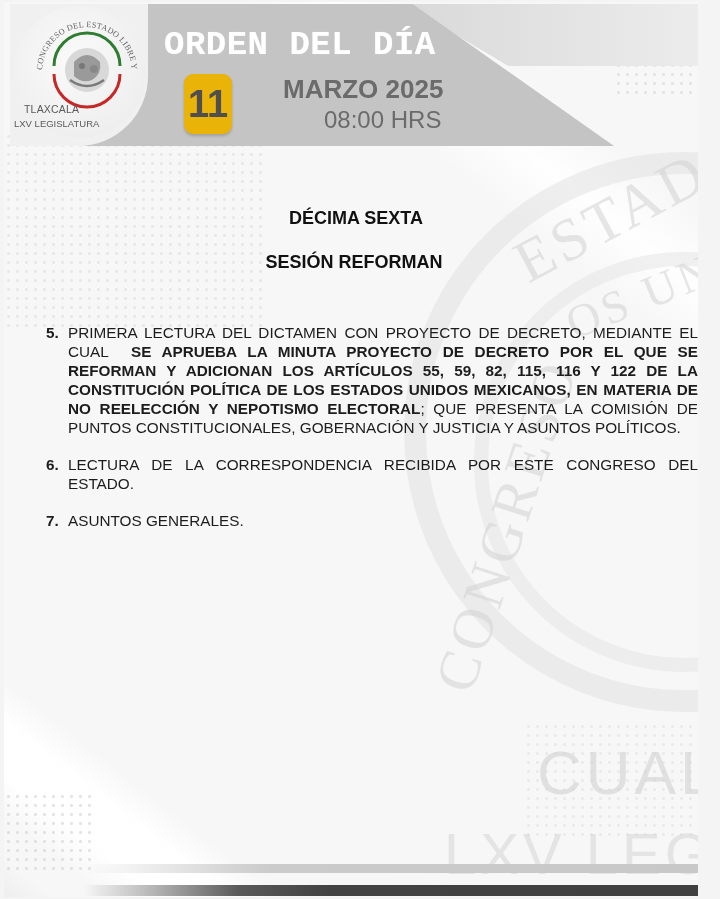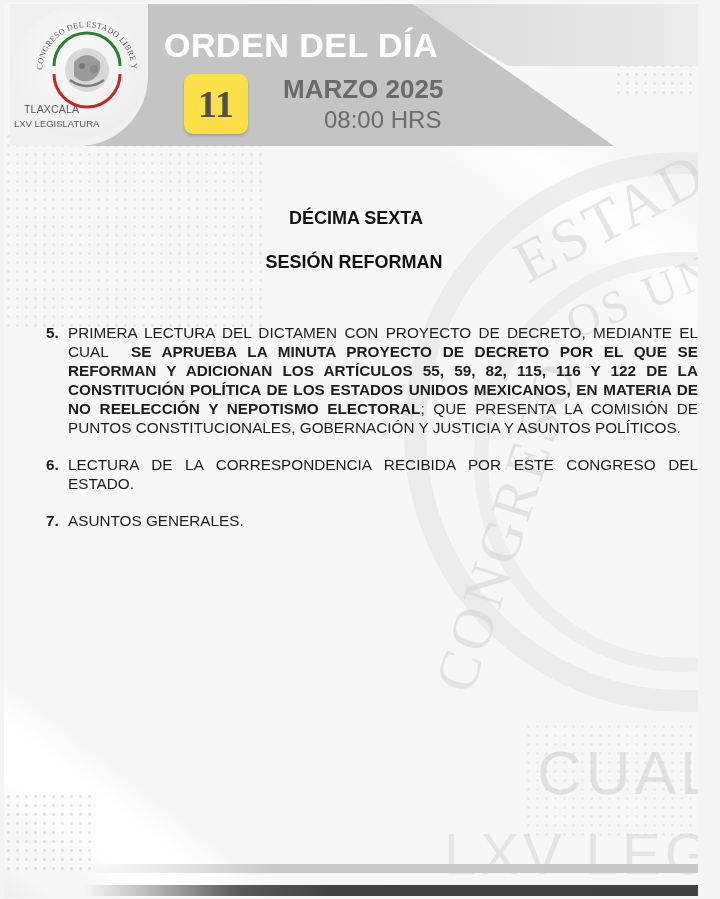--- a/index.html
+++ b/index.html
@@ -154,38 +154,38 @@
       color: #5a5a5a;
     }
     .title-main {
       position: absolute;
       left: 160px;
       top: 24px;
       font-size: 34px;
       font-weight: bold;
       color: #ffffff;
       letter-spacing: 0.5px;
-      font-family: Liberation Sans, sans-serif;
+      font-family: Liberation Mono, monospace;
       text-shadow: 0 0 1px rgba(255,255,255,0.4);
     }
     .day-box {
       position: absolute;
       left: 180px;
       top: 72px;
-      width: 64px;
+      width: 48px;
       height: 60px;
-      background: #fde047;
+      background: #eab308;
       border-radius: 9px;
       box-shadow: 0 2px 3px rgba(0,0,0,0.18);
       text-align: center;
       line-height: 60px;
       font-size: 38px;
       font-weight: bold;
       color: #4f4f4f;
-      font-family: Liberation Serif, serif;
+      font-family: Liberation Sans, sans-serif;
     }
     .month-year {
       position: absolute;
       left: 279px;
       top: 72px;
       font-size: 26px;
       font-weight: bold;
       color: #6b6b6b;
     }
     .time {

